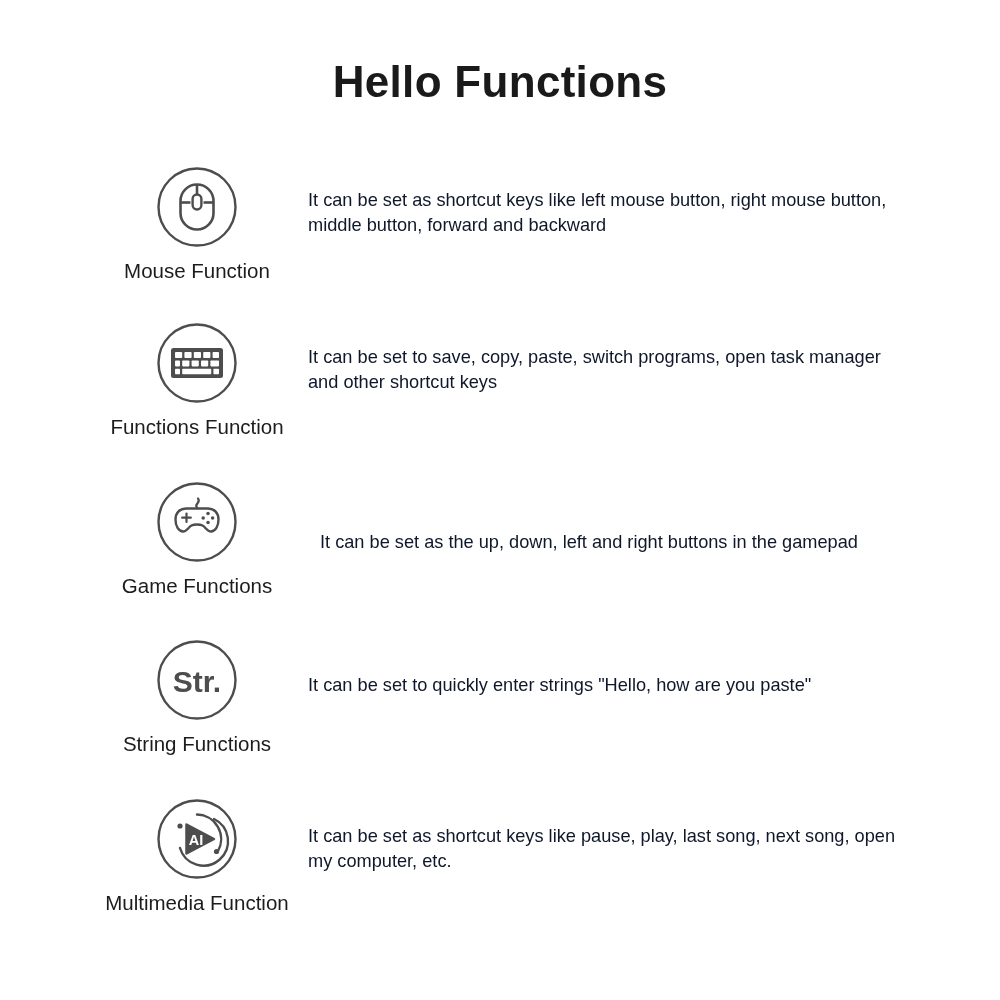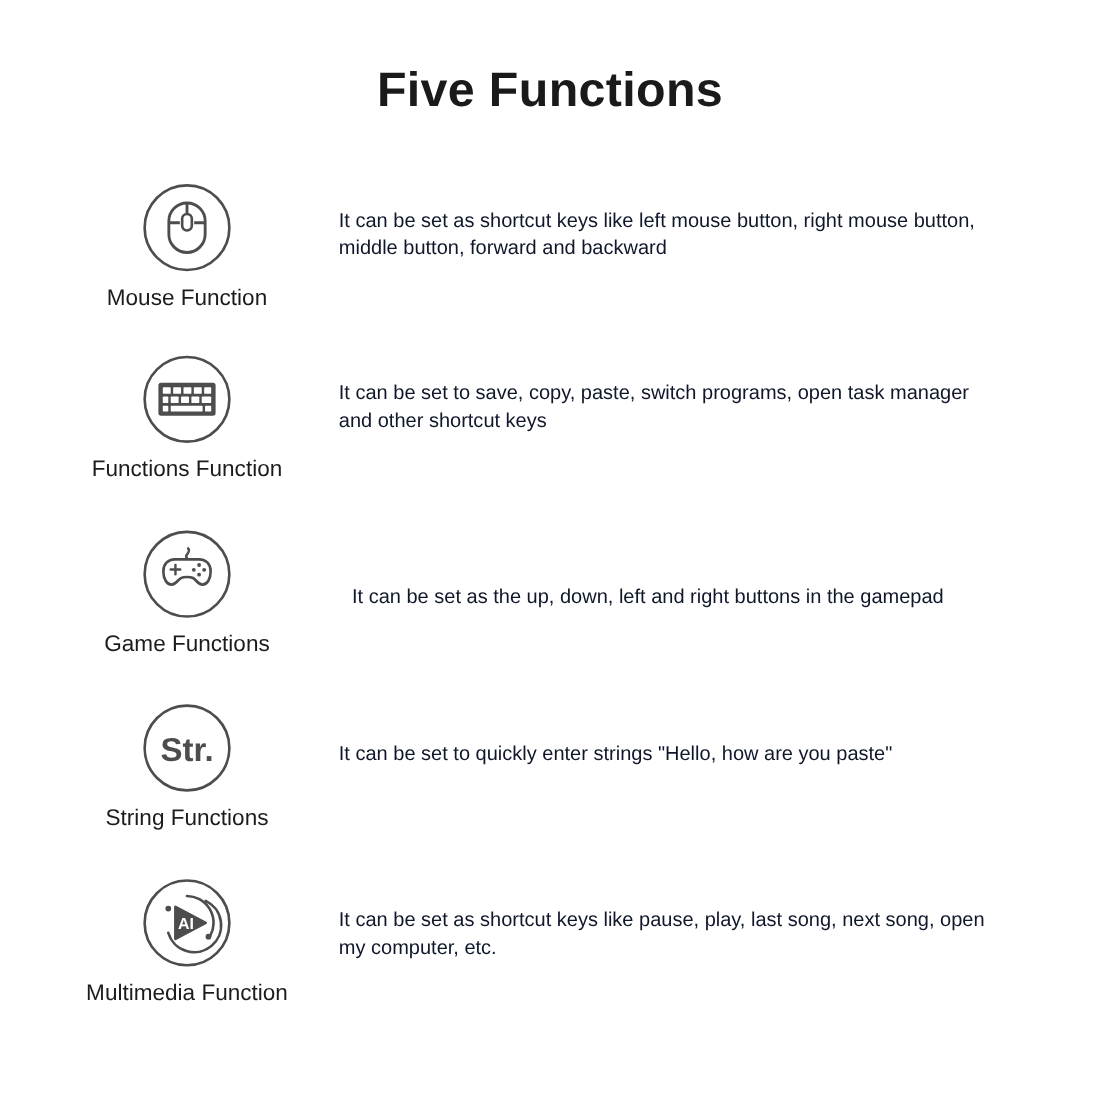--- a/index.html
+++ b/index.html
@@ -33,21 +33,21 @@
     top: 152px;
     left: 0;
     width: 1000px;
   }
   .row {
     position: relative;
     height: 159px;
   }
   .icon-col {
     position: absolute;
-    left: 45px;
+    left: 72px;
     top: 0;
     width: 250px;
     text-align: center;
   }
   .icon-wrap {
     width: 82px;
     height: 82px;
     margin: 0 auto;
     display: block;
   }
@@ -83,21 +83,21 @@
   .row-3 .desc { top: 44px; }
   .row-4 .desc { top: 36px; }
 
   svg { display: block; }
 </style>
 </head>
 <body>
 
 <div class="page">
 
-  <div class="page-title">Five Functions</div>
+  <div class="page-title">Hello Functions</div>
 
   <div class="rows">
 
     <div class="row row-0">
       <div class="icon-col">
         <div class="icon-wrap">
           <svg viewBox="0 0 82 82" width="82" height="82">
             <circle cx="41" cy="41" r="38.5" fill="none" stroke="#4d4d4d" stroke-width="2.4"></circle>
             <rect x="24.5" y="18.5" width="33" height="45" rx="16.5" ry="16.5" fill="none" stroke="#4d4d4d" stroke-width="2.6"></rect>
             <line x1="24.5" y1="36.5" x2="34.5" y2="36.5" stroke="#4d4d4d" stroke-width="2.6"></line>

